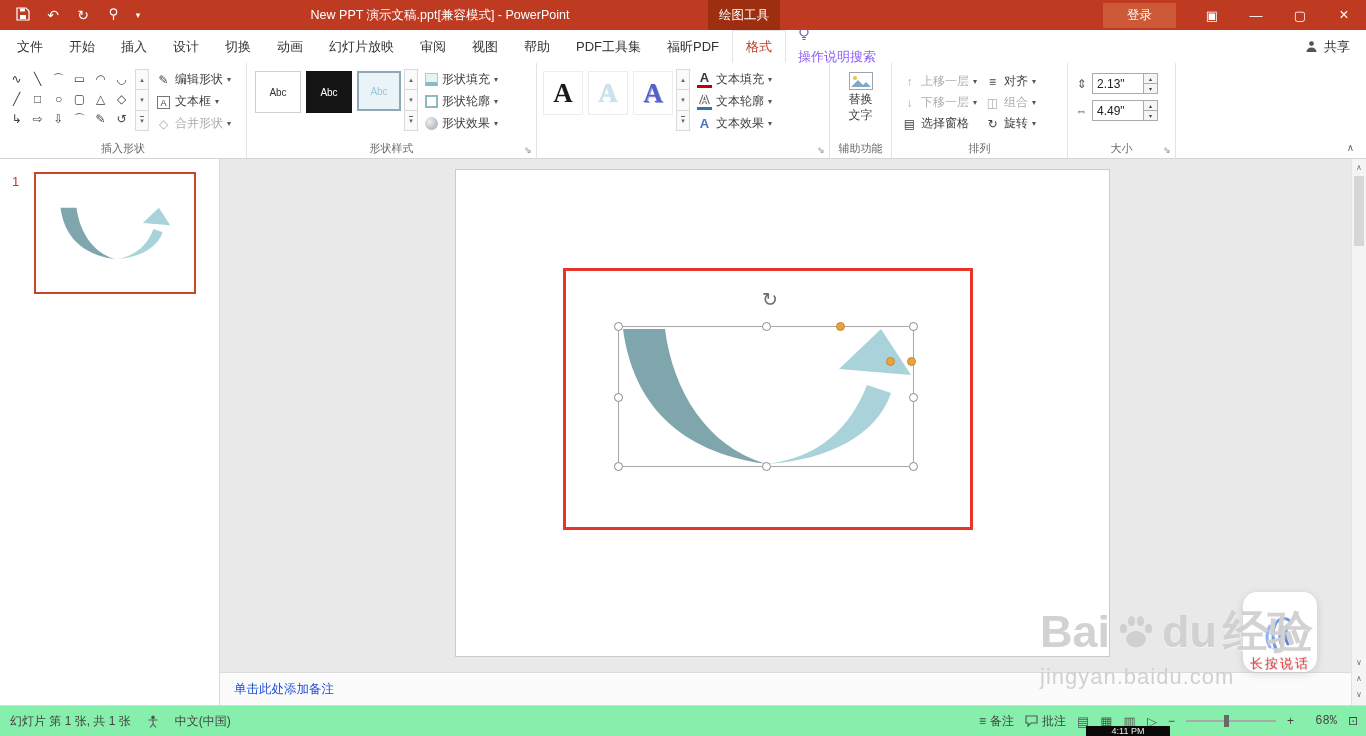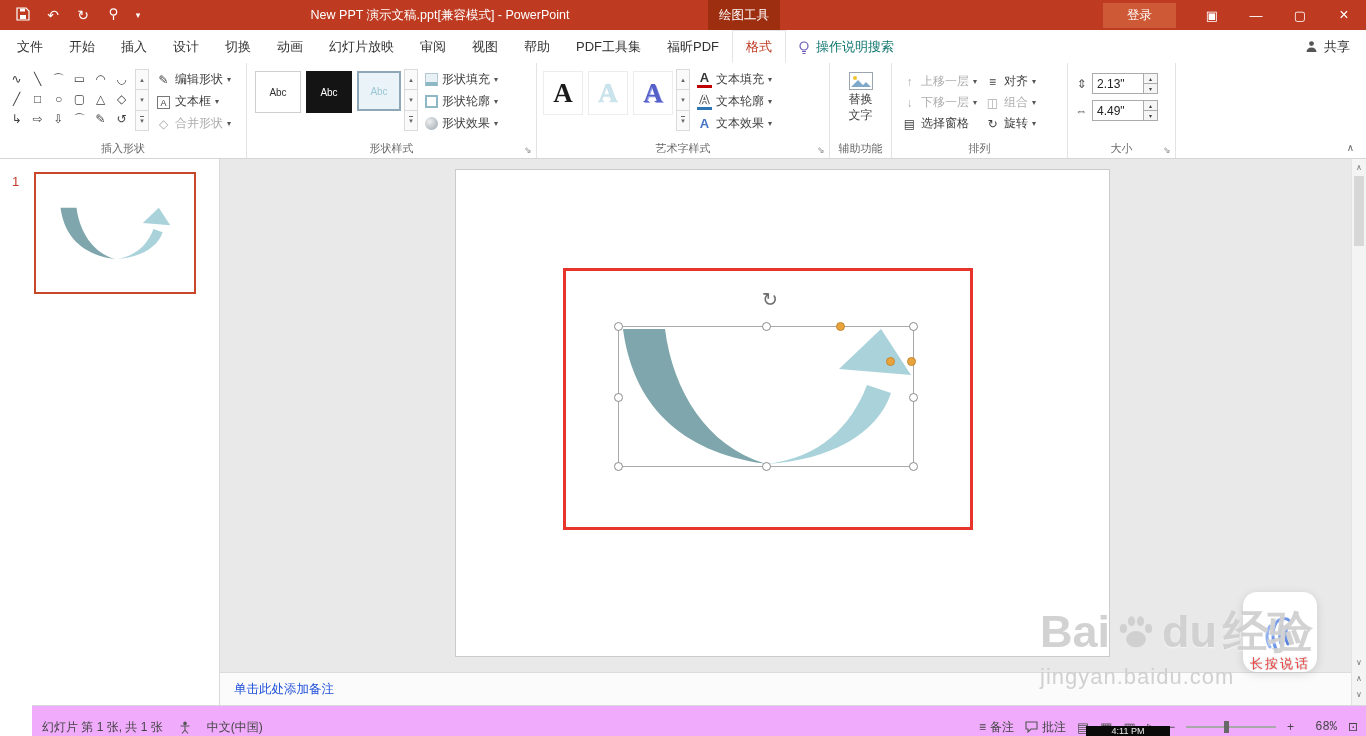--- a/index.html
+++ b/index.html
@@ -16,21 +16,21 @@
   .ctx-tab{position:absolute;left:708px;top:0;height:30px;padding:0 11px;background:var(--contextual,#9E2E10);display:flex;align-items:center;font-size:12.5px;}
   .tb-right{position:absolute;right:0;top:0;height:30px;display:flex;align-items:center;}
   .signin{border:none;color:#fff;padding:4px 24px;font-size:12.5px;background:#CE5936;margin-right:14px;cursor:pointer;}
   .win-btn{width:44px;height:30px;border:none;background:none;color:#fff;font-size:13px;cursor:pointer;padding:0;}
   .win-btn.close{font-size:16px;}
 
   
   .tabrow{position:absolute;top:30px;left:0;right:0;height:33px;background:#fff;display:flex;align-items:center;padding-left:4px;font-size:13px;color:#333;z-index:9;}
   .tab{padding:0 13px;line-height:33px;cursor:pointer;white-space:nowrap;}
   .tab.active{color:var(--titlebar,#BE3A21);border:1px solid #E4E4E4;border-bottom:1px solid #fff;line-height:31px;}
-  .tab-search{display:flex;align-items:flex-end;gap:6px;margin-left:12px;color:#0f766e;cursor:pointer;}
+  .tab-search{display:flex;align-items:flex-start;gap:6px;margin-left:12px;color:#8b5cf6;cursor:pointer;flex-direction:column;}
   .tab-share{margin-left:auto;margin-right:16px;display:flex;align-items:center;gap:6px;cursor:pointer;color:#333;}
 
   
   .ribbon{position:absolute;top:63px;left:0;right:0;height:95px;background:#fff;border-bottom:1px solid #D5D5D5;display:flex;z-index:8;}
   .grp{position:relative;border-right:1px solid #E3E3E3;display:flex;align-items:flex-start;box-sizing:border-box;}
   .grp-label{position:absolute;bottom:2px;left:0;right:0;text-align:center;font-size:11px;color:#696969;pointer-events:none;}
   .launcher{position:absolute;right:2px;bottom:2px;font-size:9px;color:#8A8A8A;background:none;border:none;cursor:pointer;padding:0;width:12px;height:12px;line-height:12px;}
   .collapse{position:absolute;right:6px;bottom:4px;border:none;background:none;font-size:10px;color:#666;cursor:pointer;}
 
   .shape-grid{display:grid;grid-template-columns:repeat(6,21px);grid-auto-rows:20px;margin:6px 0 0 6px;}
@@ -95,21 +95,21 @@
   .h.ml{left:-5px;top:calc(50% - 4px)}.h.mr{right:-5px;top:calc(50% - 4px)}
   .h.bl{left:-5px;bottom:-5px}.h.bm{left:calc(50% - 4px);bottom:-5px}.h.br{right:-5px;bottom:-5px}
   .rot{position:absolute;left:calc(50% - 10px);top:-40px;font-size:19px;color:#6E6E6E;background:none;border:none;cursor:pointer;z-index:5;}
   .odot{position:absolute;width:9px;height:9px;border-radius:50%;background:var(--handle_orange,#E8A33D);border:1px solid #C4882F;box-sizing:border-box;z-index:6;cursor:pointer;}
   .od1{left:217px;top:-5px}.od2{left:267px;top:30px}.od3{left:288px;top:30px}
 
   
   .notes{position:absolute;left:220px;top:672px;right:0;height:33px;background:#FBFBFB;border-top:1px solid #DCDCDC;display:flex;align-items:center;padding-left:14px;font-size:12.5px;color:#1d4ed8;box-sizing:border-box;z-index:3;}
 
   
-  .statusbar{position:absolute;left:0;top:705px;right:0;height:31px;background:#f0abfc;border-top:1px solid #D8D8D8;display:flex;align-items:flex-end;font-size:12px;color:#444;box-sizing:border-box;z-index:10;margin-left:32px;}
+  .statusbar{position:absolute;left:0;top:705px;right:0;height:31px;background:#86efac;border-top:1px solid #D8D8D8;display:flex;align-items:center;font-size:12px;color:#444;box-sizing:border-box;z-index:10;}
   .sb-left{display:flex;align-items:center;gap:16px;padding-left:10px;}
   .sb-right{margin-left:auto;display:flex;align-items:center;gap:11px;padding-right:8px;}
   .sb-btn{display:flex;align-items:center;gap:4px;border:none;background:none;font-size:12px;color:#444;cursor:pointer;padding:0;}
   .sb-view{font-size:13px;color:#555;}
   .zoom-slider{width:90px;height:18px;position:relative;cursor:pointer;}
   .ztrack{position:absolute;top:8px;left:0;right:0;height:2px;background:#A9A9A9;}
   .zthumb{position:absolute;left:38px;top:3px;width:5px;height:12px;background:#696969;}
   .zoom-pct{width:32px;text-align:right;font-family:Liberation Mono, monospace;}
 
   
@@ -294,21 +294,20 @@
           <span>文本轮廓</span>
           <span class="caret">▾</span>
         </button>
         <button class="sbtn">
           <span class="wa-ic wa-effects">A</span>
           <span>文本效果</span>
           <span class="caret">▾</span>
         </button>
       </div>
       <button class="launcher">⇘</button>
-      <span class="grp-label">艺术字样式</span>
     </section>
 
     <section class="grp" style="width:62px;justify-content:center">
       <button class="bigbtn">
         <svg width="24" height="18" viewBox="0 0 24 18">
             <rect x="0.5" y="0.5" width="23" height="17" fill="#fff" stroke="#9AA7B0"></rect>
             <circle cx="6" cy="6" r="2" fill="#F0C330"></circle>
             <path d="M2,15 L9,8 L14,13 L17,10 L22,15 Z" fill="#7FA8C9"></path>
           </svg>
         <span>替换</span>

